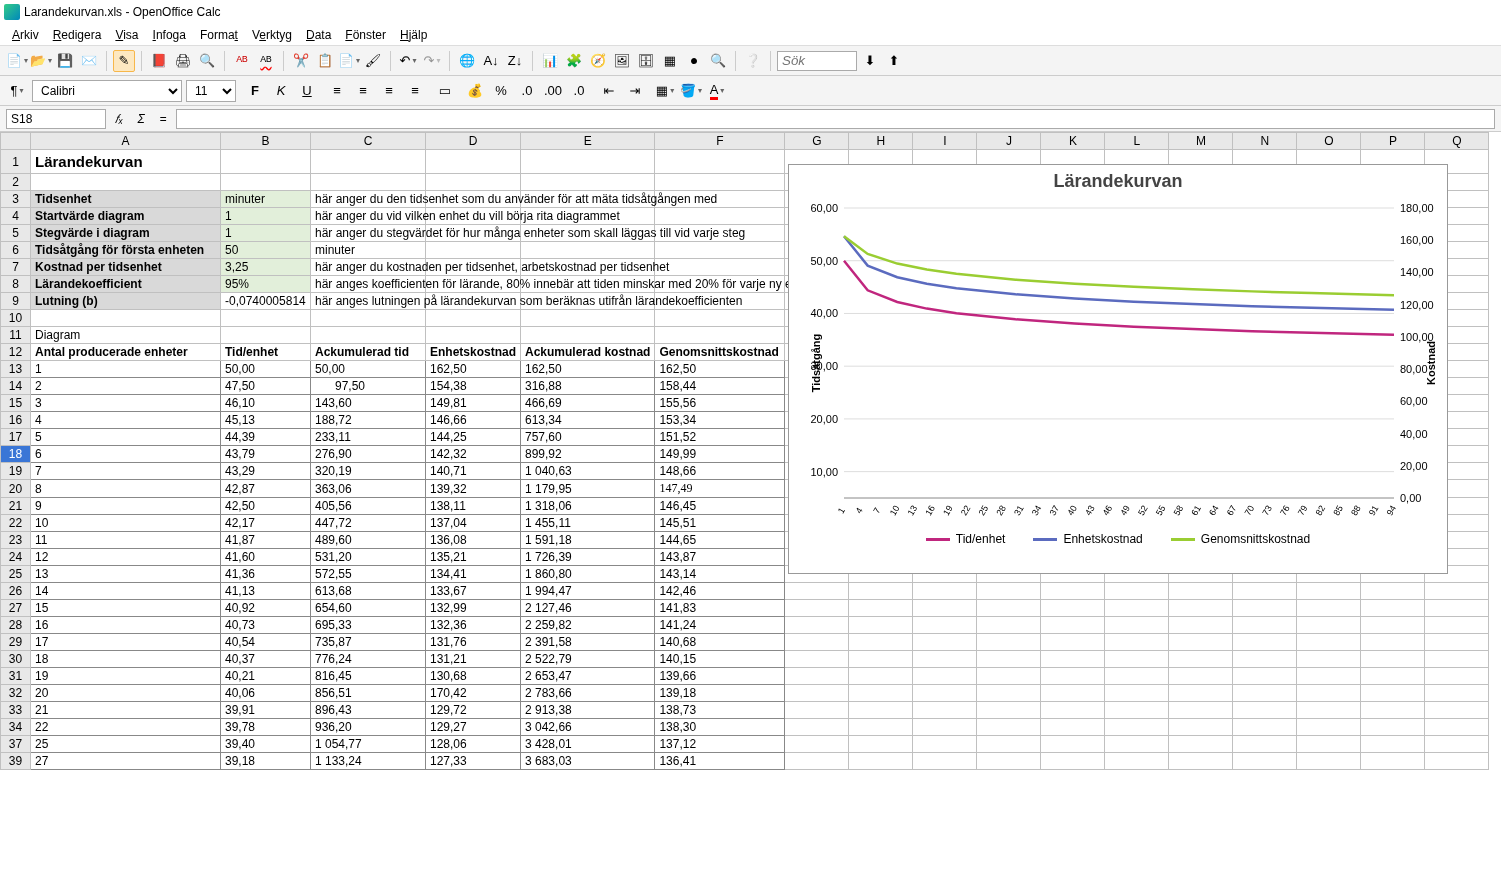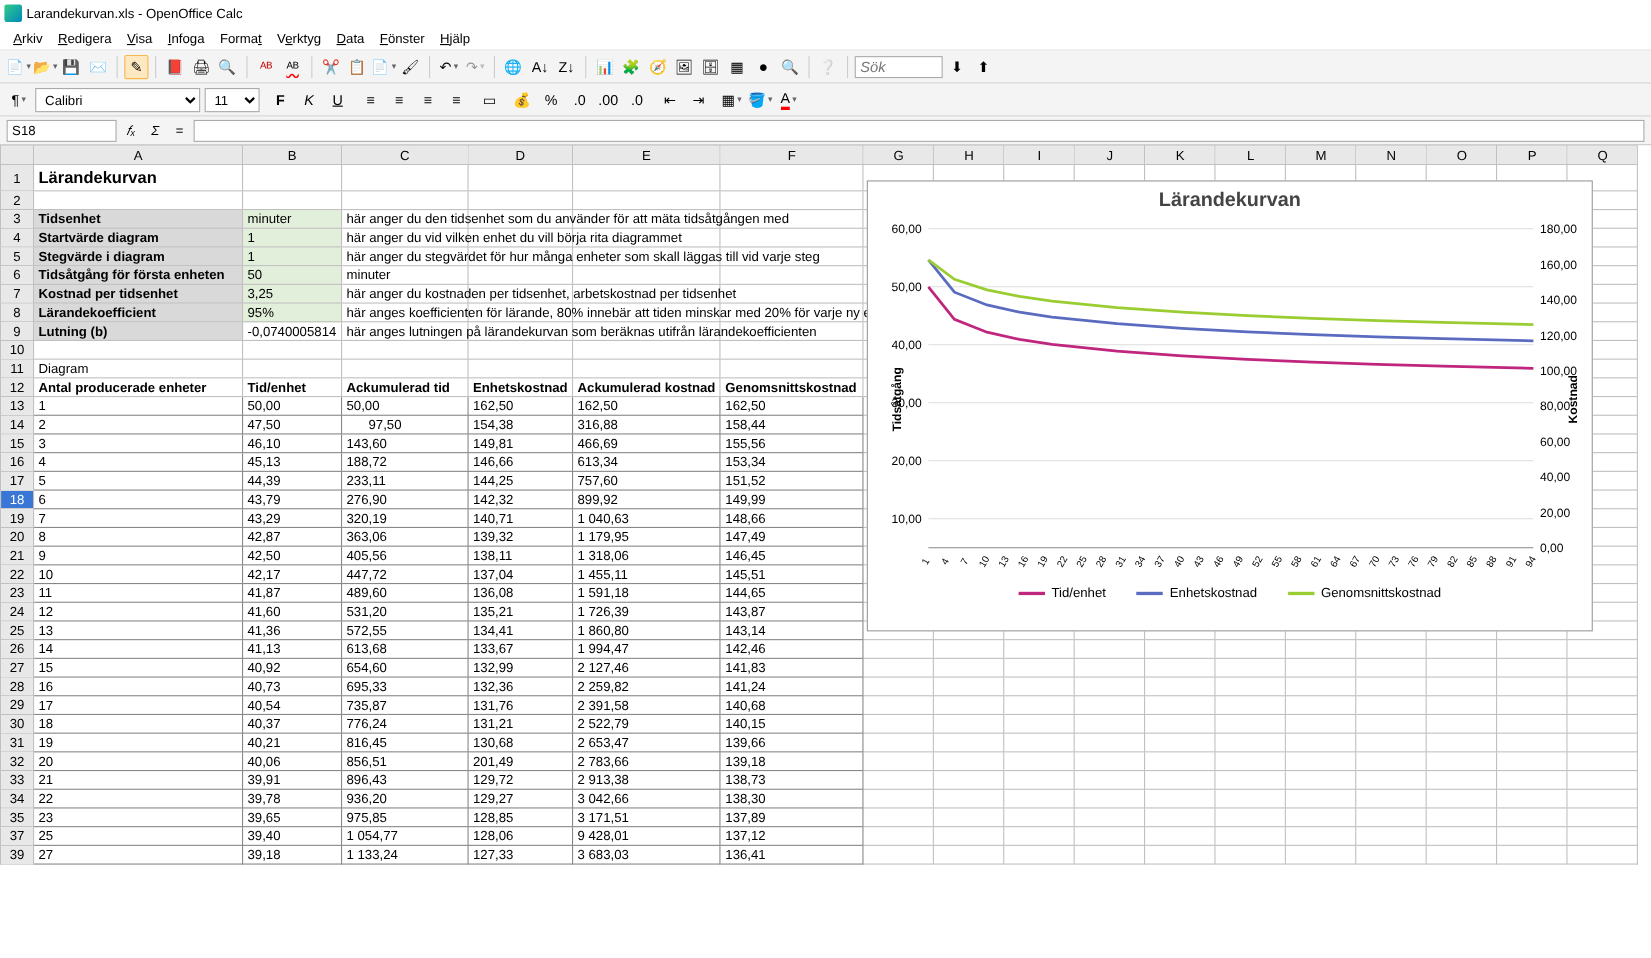--- a/index.html
+++ b/index.html
@@ -587,21 +587,21 @@
           <td></td>
           <td></td>
         </tr>
         <tr>
           <th>20</th>
           <td class="r" style="border-color: rgb(136, 136, 136);">8</td>
           <td class="r" style="border-color: rgb(136, 136, 136);">42,87</td>
           <td class="r" style="border-color: rgb(136, 136, 136);">363,06</td>
           <td class="r" style="border-color: rgb(136, 136, 136);">139,32</td>
           <td class="r" style="border-color: rgb(136, 136, 136);">1 179,95</td>
-          <td class="r" style="border-color: rgb(136, 136, 136);">147,49</td>
+          <td class="r" style="border-color: rgb(136, 136, 136); font-family: Liberation Serif, serif;">147,49</td>
           <td></td>
           <td></td>
           <td></td>
           <td></td>
           <td></td>
           <td></td>
           <td></td>
           <td></td>
           <td></td>
           <td></td>
@@ -825,21 +825,21 @@
           <td></td>
           <td></td>
           <td></td>
           <td></td>
         </tr>
         <tr>
           <th>32</th>
           <td class="r" style="border-color: rgb(136, 136, 136);">20</td>
           <td class="r" style="border-color: rgb(136, 136, 136);">40,06</td>
           <td class="r" style="border-color: rgb(136, 136, 136);">856,51</td>
-          <td class="r" style="border-color: rgb(136, 136, 136);">201,49</td>
+          <td class="r" style="border-color: rgb(136, 136, 136);">170,42</td>
           <td class="r" style="border-color: rgb(136, 136, 136);">2 783,66</td>
           <td class="r" style="border-color: rgb(136, 136, 136);">139,18</td>
           <td></td>
           <td></td>
           <td></td>
           <td></td>
           <td></td>
           <td></td>
           <td></td>
           <td></td>
@@ -881,46 +881,26 @@
           <td></td>
           <td></td>
           <td></td>
           <td></td>
           <td></td>
           <td></td>
           <td></td>
           <td></td>
         </tr>
         <tr>
-          <th>35</th>
-          <td class="r" style="border-color: rgb(136, 136, 136);">23</td>
-          <td class="r" style="border-color: rgb(136, 136, 136);">39,65</td>
-          <td class="r" style="border-color: rgb(136, 136, 136);">975,85</td>
-          <td class="r" style="border-color: rgb(136, 136, 136);">128,85</td>
-          <td class="r" style="border-color: rgb(136, 136, 136);">3 171,51</td>
-          <td class="r" style="border-color: rgb(136, 136, 136);">137,89</td>
-          <td></td>
-          <td></td>
-          <td></td>
-          <td></td>
-          <td></td>
-          <td></td>
-          <td></td>
-          <td></td>
-          <td></td>
-          <td></td>
-          <td></td>
-        </tr>
-        <tr>
           <th>37</th>
           <td class="r" style="border-color: rgb(136, 136, 136);">25</td>
           <td class="r" style="border-color: rgb(136, 136, 136);">39,40</td>
           <td class="r" style="border-color: rgb(136, 136, 136);">1 054,77</td>
           <td class="r" style="border-color: rgb(136, 136, 136);">128,06</td>
-          <td class="r" style="border-color: rgb(136, 136, 136);">9 428,01</td>
+          <td class="r" style="border-color: rgb(136, 136, 136);">3 428,01</td>
           <td class="r" style="border-color: rgb(136, 136, 136);">137,12</td>
           <td></td>
           <td></td>
           <td></td>
           <td></td>
           <td></td>
           <td></td>
           <td></td>
           <td></td>
           <td></td>

